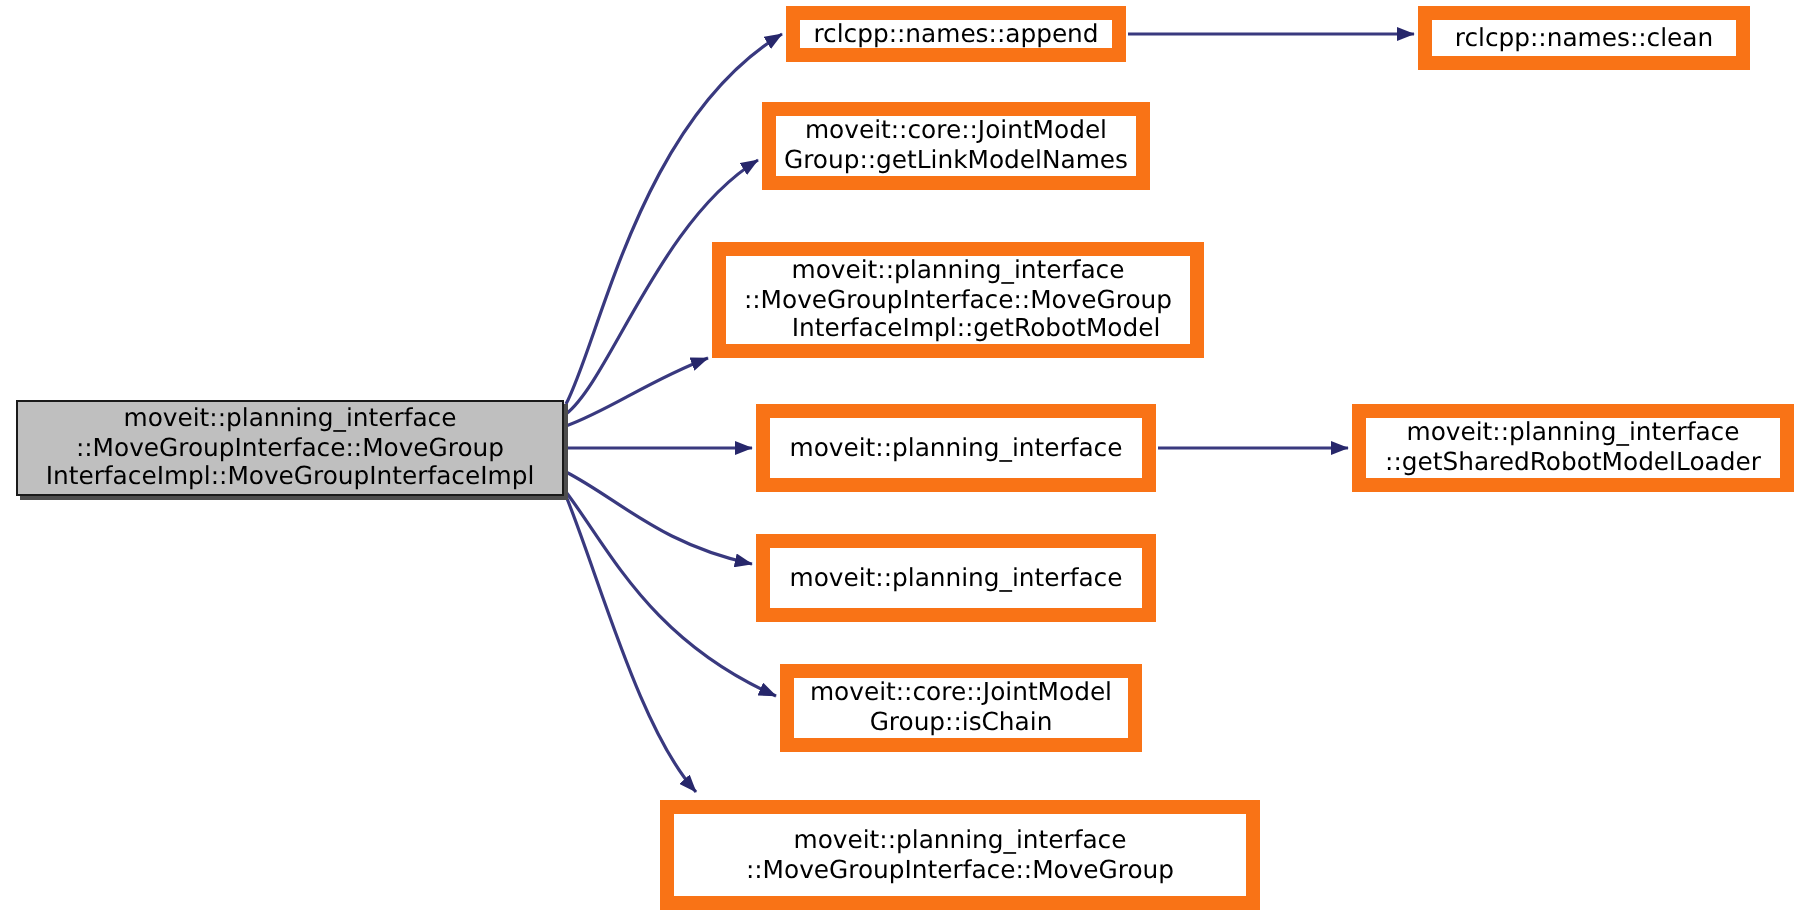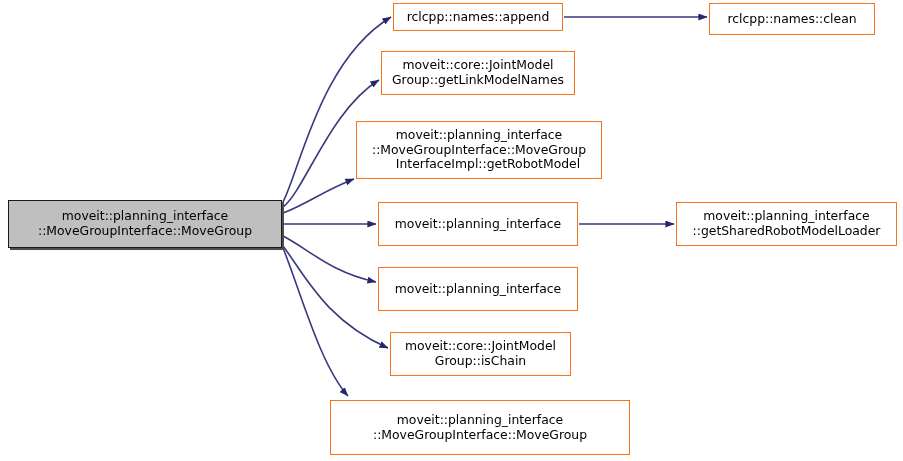--- a/index.html
+++ b/index.html
@@ -24,21 +24,21 @@
     pointer-events: none;
   }
   .node {
     position: absolute;
     box-sizing: border-box;
     display: flex;
     flex-direction: column;
     align-items: center;
     justify-content: center;
     background: #ffffff;
-    border: 1px solid #f97316;
+    border: 7px solid #f97316;
     color: #000000;
     font-size: 12.4px;
     line-height: 14.6px;
     white-space: nowrap;
     text-align: center;
     z-index: 2;
   }
   .node.highlight {
     background: #bfbfbf;
     border: 1px solid #1a1a1a;
@@ -72,20 +72,21 @@
         <path d="M 283,248 C 300,290 320,365 348,396" fill="none" stroke="#39397f" stroke-width="1.6" marker-end="url(#arrowhead)"></path>
         <path d="M 564,17 L 707,17" fill="none" stroke="#39397f" stroke-width="1.6" marker-end="url(#arrowhead)"></path>
         <path d="M 579,224 L 674,224" fill="none" stroke="#39397f" stroke-width="1.6" marker-end="url(#arrowhead)"></path>
       </g>
   </svg>
 
   <div id="nodes-group">
       <div class="node highlight" style="left: 8px; top: 200px; width: 274px; height: 48px;">
         <span class="line">moveit::planning_interface</span>
         <span class="line">::MoveGroupInterface::MoveGroup</span>
+        <span class="line">InterfaceImpl::MoveGroupInterfaceImpl</span>
       </div>
       <div class="node" style="left: 393px; top: 3px; width: 170px; height: 28px;">
         <span class="line">rclcpp::names::append</span>
       </div>
       <div class="node" style="left: 709px; top: 3px; width: 166px; height: 32px;">
         <span class="line">rclcpp::names::clean</span>
       </div>
       <div class="node" style="left: 381px; top: 51px; width: 194px; height: 44px;">
         <span class="line">moveit::core::JointModel</span>
         <span class="line">Group::getLinkModelNames</span>

